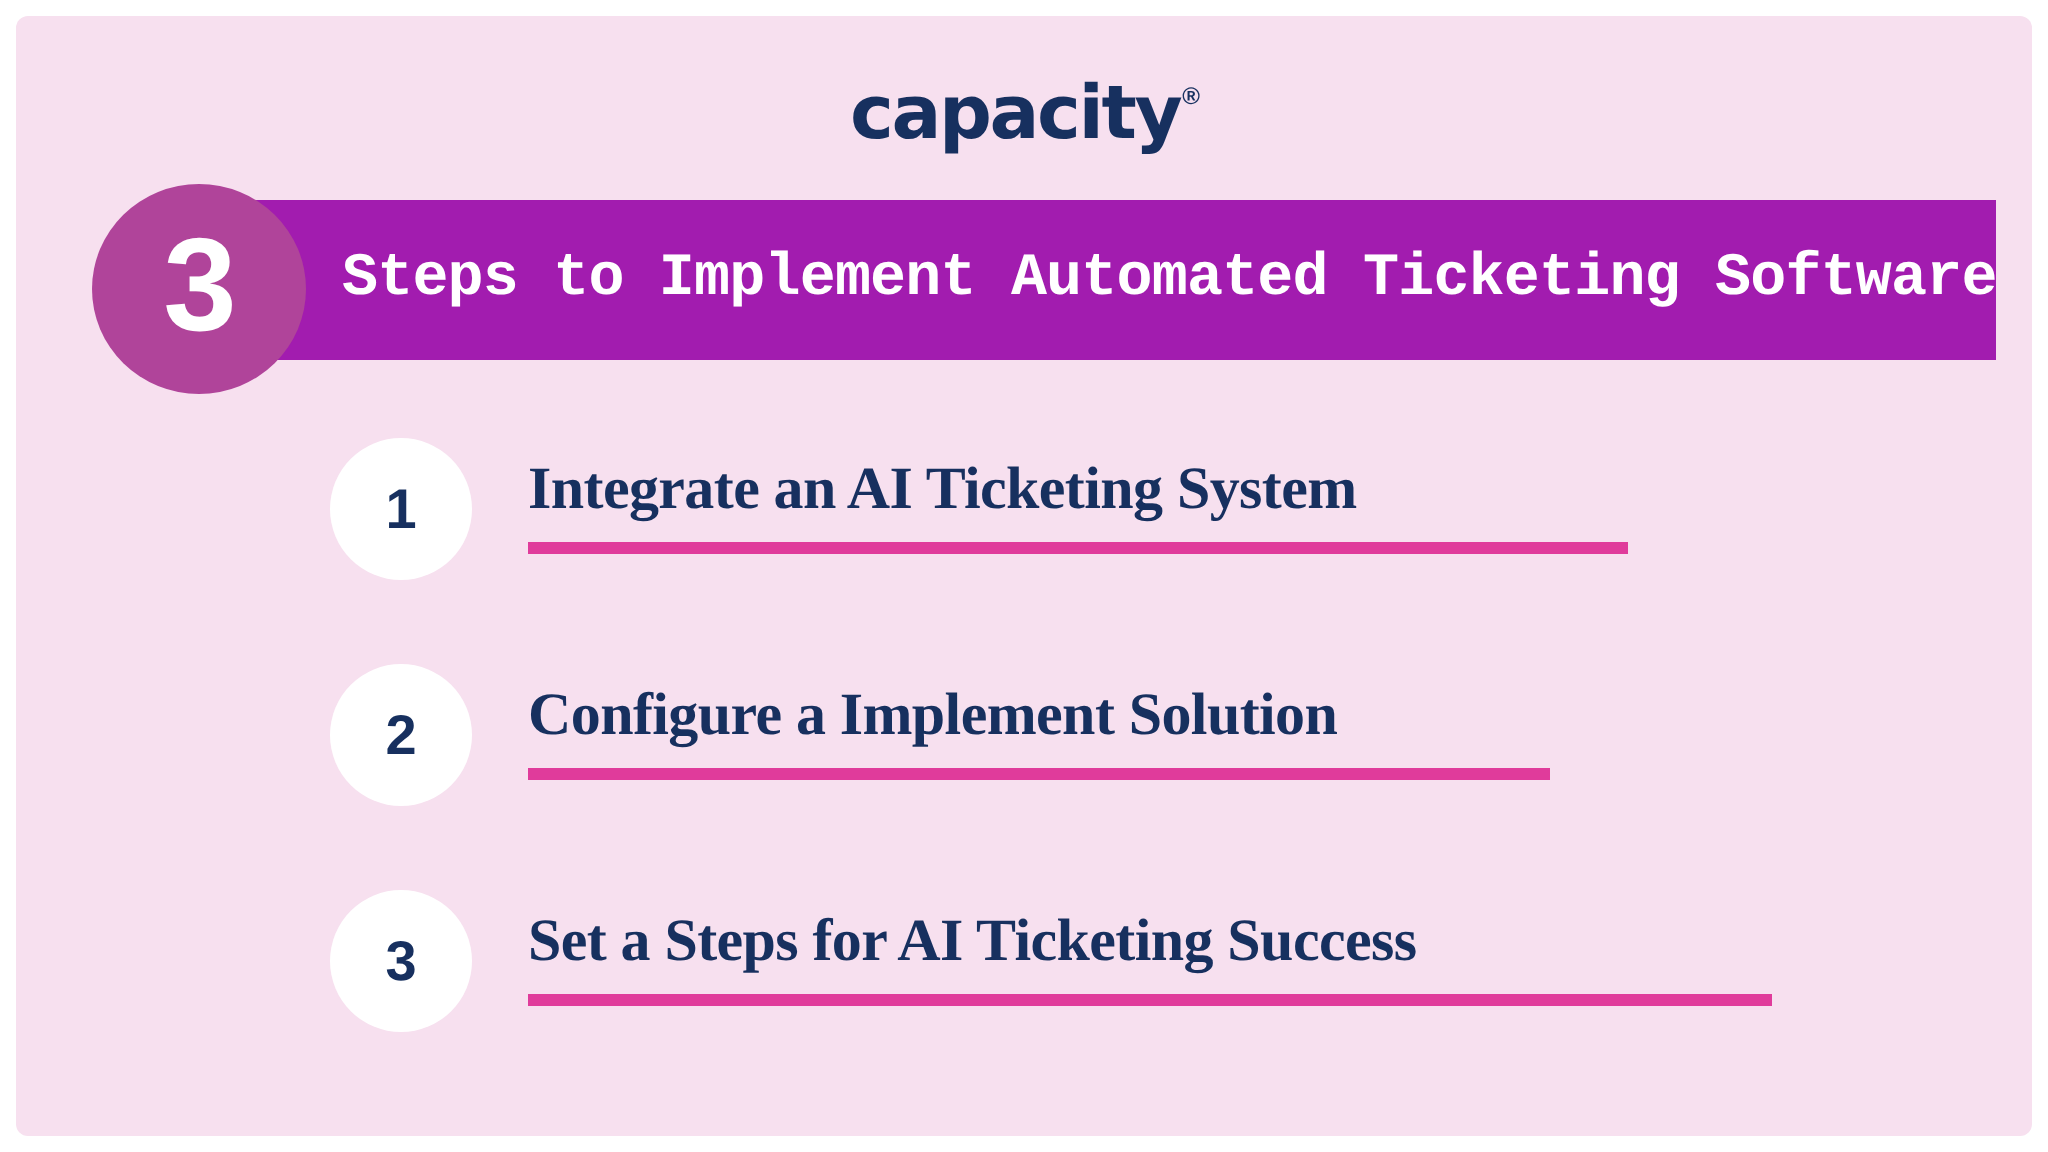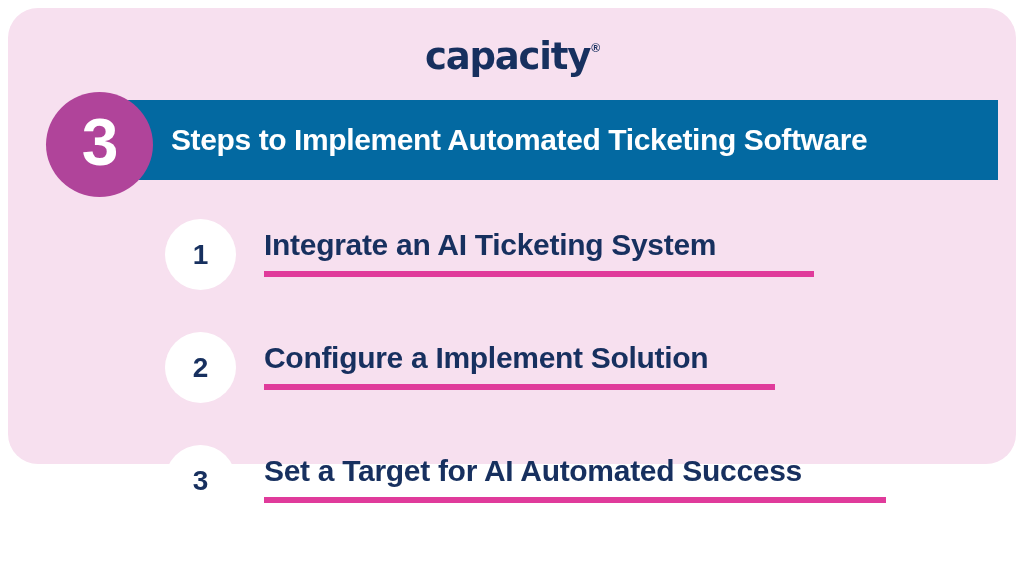--- a/index.html
+++ b/index.html
@@ -10,23 +10,23 @@
     background:#ffffff;
     font-family:"Liberation Sans", sans-serif;
     overflow:hidden;
   }
 
   #infographic-card {
     position:absolute;
     left:8px;
     top:8px;
     width:1008px;
-    height:456px;
+    height:560px;
     background:#f7e0ef;
-    border-radius:30px;
+    border-radius:6px;
   }
 
   
   #brand-logo {
     position:absolute;
     left:0; top:30px;
     width:1008px;
     text-align:center;
     color:#17305f;
     font-size:37px;
@@ -45,21 +45,22 @@
     left:1px;
   }
 
   
   #header-banner {
     position:absolute;
     left:90px;
     top:92px;
     width:900px;
     height:80px;
-    background:#0369a1;
+    background:#a21caf;
+    font-family:Liberation Mono, monospace;
   }
   #header-banner-title {
     position:absolute;
     left:73px;
     top:0;
     height:80px;
     line-height:80px;
     color:#ffffff;
     font-size:30px;
     font-weight:bold;
@@ -122,20 +123,21 @@
     top:0;
     white-space:nowrap;
   }
   .step-title {
     display:block;
     color:#17305f;
     font-size:30px;
     font-weight:bold;
     line-height:51px;
     letter-spacing:-0.3px;
+    font-family:Liberation Serif, serif;
   }
   .step-underline {
     display:block;
     height:6px;
     background:#e03b9b;
     margin-top:1px;
   }
 </style>
 </head>
 <body>
@@ -174,19 +176,19 @@
         <span class="step-title">Configure a Implement Solution</span>
         <span class="step-underline" style="width: 511px;"></span>
       </div>
     </div>
 
     <div class="step-row">
       <div class="step-marker">
         <div class="step-marker-number">3</div>
       </div>
       <div class="step-content">
-        <span class="step-title">Set a Target for AI Automated Success</span>
+        <span class="step-title">Set a Steps for AI Ticketing Success</span>
         <span class="step-underline" style="width: 622px;"></span>
       </div>
     </div>
 
   </div>
 </div>
 
 </body></html>

